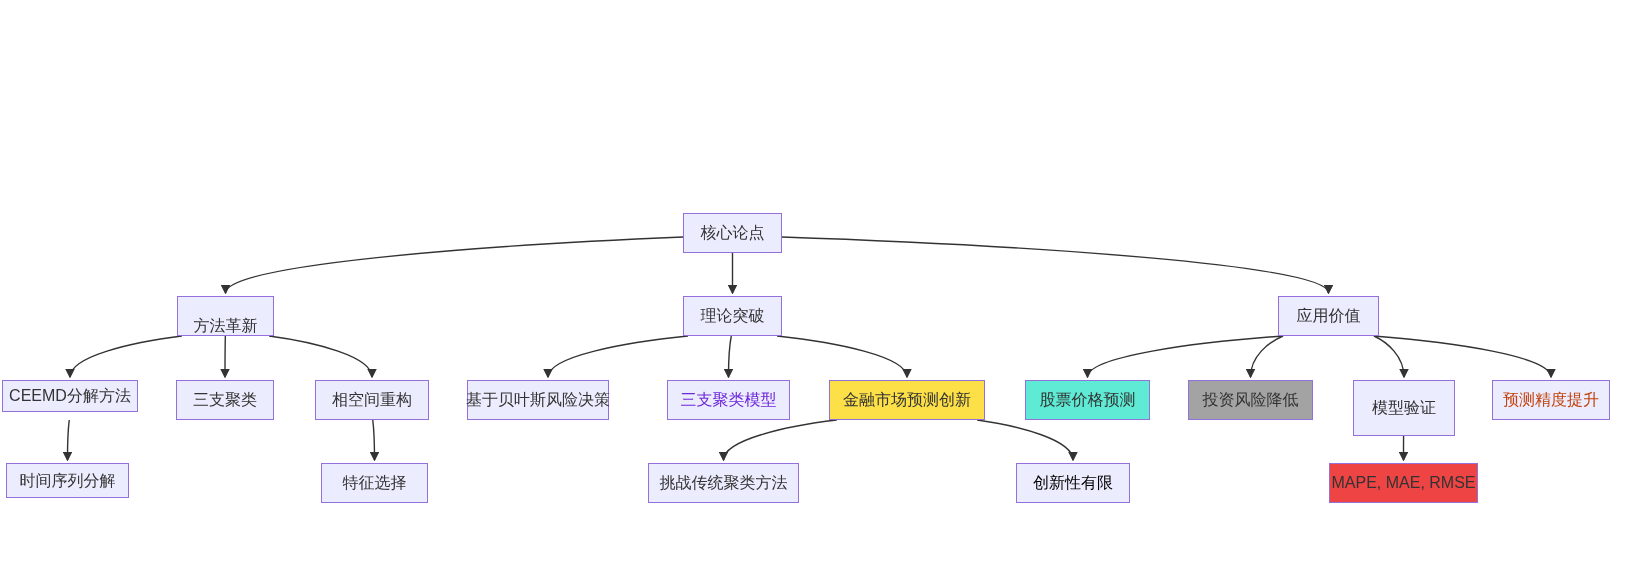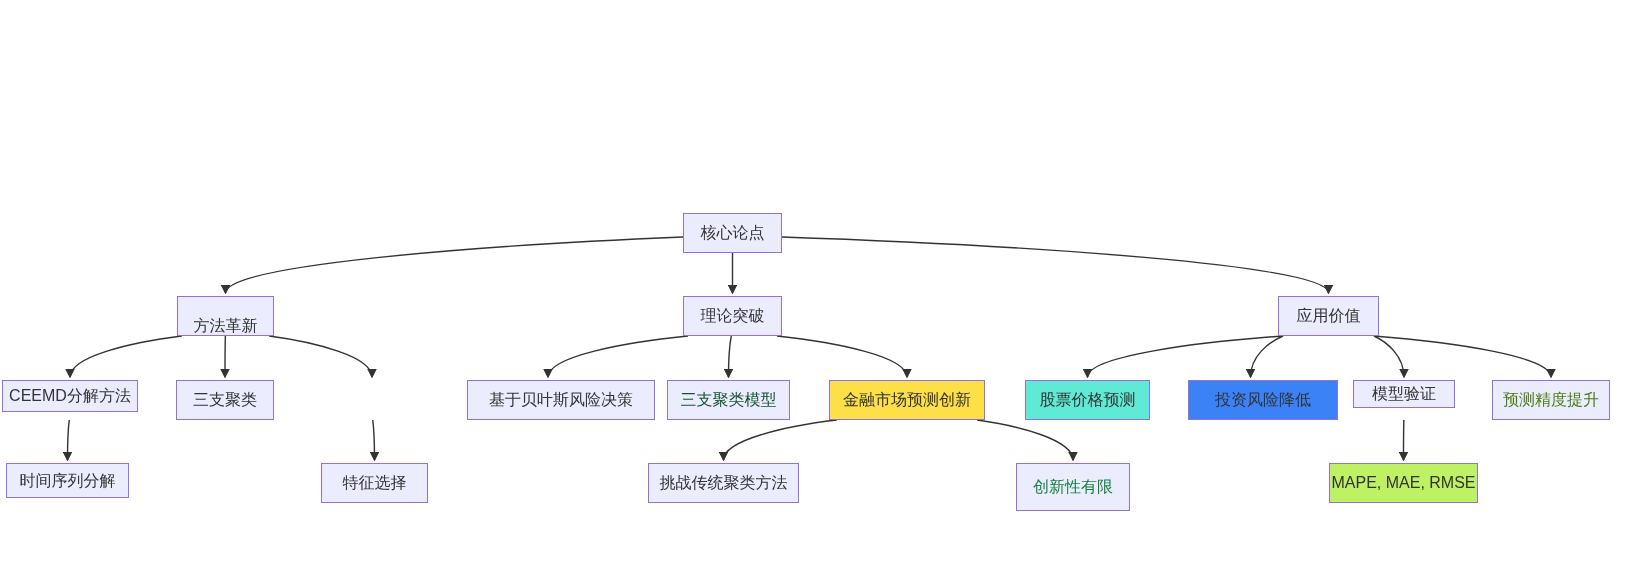--- a/index.html
+++ b/index.html
@@ -88,50 +88,53 @@
       </div>
       <div class="node" style="left: 1278px; top: 296px; width: 101px; height: 40px; background: rgb(236, 236, 255); border-color: rgb(147, 112, 219); color: rgb(51, 51, 51);">
         <span>应用价值</span>
       </div>
       <div class="node" style="left: 2px; top: 380px; width: 136px; height: 32px; background: rgb(236, 236, 255); border-color: rgb(147, 112, 219); color: rgb(51, 51, 51);">
         <span>CEEMD分解方法</span>
       </div>
       <div class="node" style="left: 176px; top: 380px; width: 98px; height: 40px; background: rgb(236, 236, 255); border-color: rgb(147, 112, 219); color: rgb(51, 51, 51);">
         <span>三支聚类</span>
       </div>
-      <div class="node" style="left: 467px; top: 380px; width: 188px; height: 40px; background: rgb(236, 236, 255); border-color: rgb(147, 112, 219); color: rgb(51, 51, 51);">
+      <div class="node" style="left: 315px; top: 380px; width: 114px; height: 40px; background: rgb(236, 236, 255); border-color: rgb(147, 112, 219); color: rgb(51, 51, 51);">
+        <span>相空间重构</span>
+      </div>
+      <div class="node" style="left: 467px; top: 380px; width: 142px; height: 40px; background: rgb(236, 236, 255); border-color: rgb(147, 112, 219); color: rgb(51, 51, 51);">
         <span>基于贝叶斯风险决策</span>
       </div>
-      <div class="node" style="left: 667px; top: 380px; width: 123px; height: 40px; background: rgb(236, 236, 255); border-color: rgb(147, 112, 219); color: #14532d;">
+      <div class="node" style="left: 667px; top: 380px; width: 123px; height: 40px; background: rgb(236, 236, 255); border-color: rgb(147, 112, 219); color: #6d28d9;">
         <span>三支聚类模型</span>
       </div>
       <div class="node" style="left: 829px; top: 380px; width: 156px; height: 40px; background: #fde047; border-color: rgb(147, 112, 219); color: rgb(51, 51, 51);">
         <span>金融市场预测创新</span>
       </div>
       <div class="node" style="left: 1025px; top: 380px; width: 125px; height: 40px; background: #5eead4; border-color: rgb(147, 112, 219); color: rgb(51, 51, 51);">
         <span>股票价格预测</span>
       </div>
-      <div class="node" style="left: 1188px; top: 380px; width: 150px; height: 40px; background: #3b82f6; border-color: rgb(147, 112, 219); color: rgb(51, 51, 51);">
+      <div class="node" style="left: 1188px; top: 380px; width: 125px; height: 40px; background: #a3a3a3; border-color: rgb(147, 112, 219); color: rgb(51, 51, 51);">
         <span>投资风险降低</span>
       </div>
-      <div class="node" style="left: 1353px; top: 380px; width: 102px; height: 28px; background: rgb(236, 236, 255); border-color: rgb(147, 112, 219); color: rgb(51, 51, 51);">
+      <div class="node" style="left: 1353px; top: 380px; width: 102px; height: 56px; background: rgb(236, 236, 255); border-color: rgb(147, 112, 219); color: rgb(51, 51, 51);">
         <span>模型验证</span>
       </div>
-      <div class="node" style="left: 1492px; top: 380px; width: 118px; height: 40px; background: rgb(236, 236, 255); border-color: rgb(147, 112, 219); color: #4d7c0f;">
+      <div class="node" style="left: 1492px; top: 380px; width: 118px; height: 40px; background: rgb(236, 236, 255); border-color: rgb(147, 112, 219); color: #c2410c;">
         <span>预测精度提升</span>
       </div>
       <div class="node" style="left: 6px; top: 463px; width: 123px; height: 35px; background: rgb(236, 236, 255); border-color: rgb(147, 112, 219); color: rgb(51, 51, 51);">
         <span>时间序列分解</span>
       </div>
       <div class="node" style="left: 321px; top: 463px; width: 107px; height: 40px; background: rgb(236, 236, 255); border-color: rgb(147, 112, 219); color: rgb(51, 51, 51);">
         <span>特征选择</span>
       </div>
       <div class="node" style="left: 648px; top: 463px; width: 151px; height: 40px; background: rgb(236, 236, 255); border-color: rgb(147, 112, 219); color: rgb(51, 51, 51);">
         <span>挑战传统聚类方法</span>
       </div>
-      <div class="node" style="left: 1016px; top: 463px; width: 114px; height: 48px; background: rgb(236, 236, 255); border-color: rgb(147, 112, 219); color: #15803d;">
+      <div class="node" style="left: 1016px; top: 463px; width: 114px; height: 40px; background: rgb(236, 236, 255); border-color: rgb(147, 112, 219); color: #000000;">
         <span>创新性有限</span>
       </div>
-      <div class="node" style="left: 1329px; top: 463px; width: 149px; height: 40px; background: #bef264; border-color: rgb(147, 112, 219); color: rgb(51, 51, 51);">
+      <div class="node" style="left: 1329px; top: 463px; width: 149px; height: 40px; background: #ef4444; border-color: rgb(147, 112, 219); color: rgb(51, 51, 51);">
         <span>MAPE, MAE, RMSE</span>
       </div>
     </div>
 </div>
 
 </body></html>

